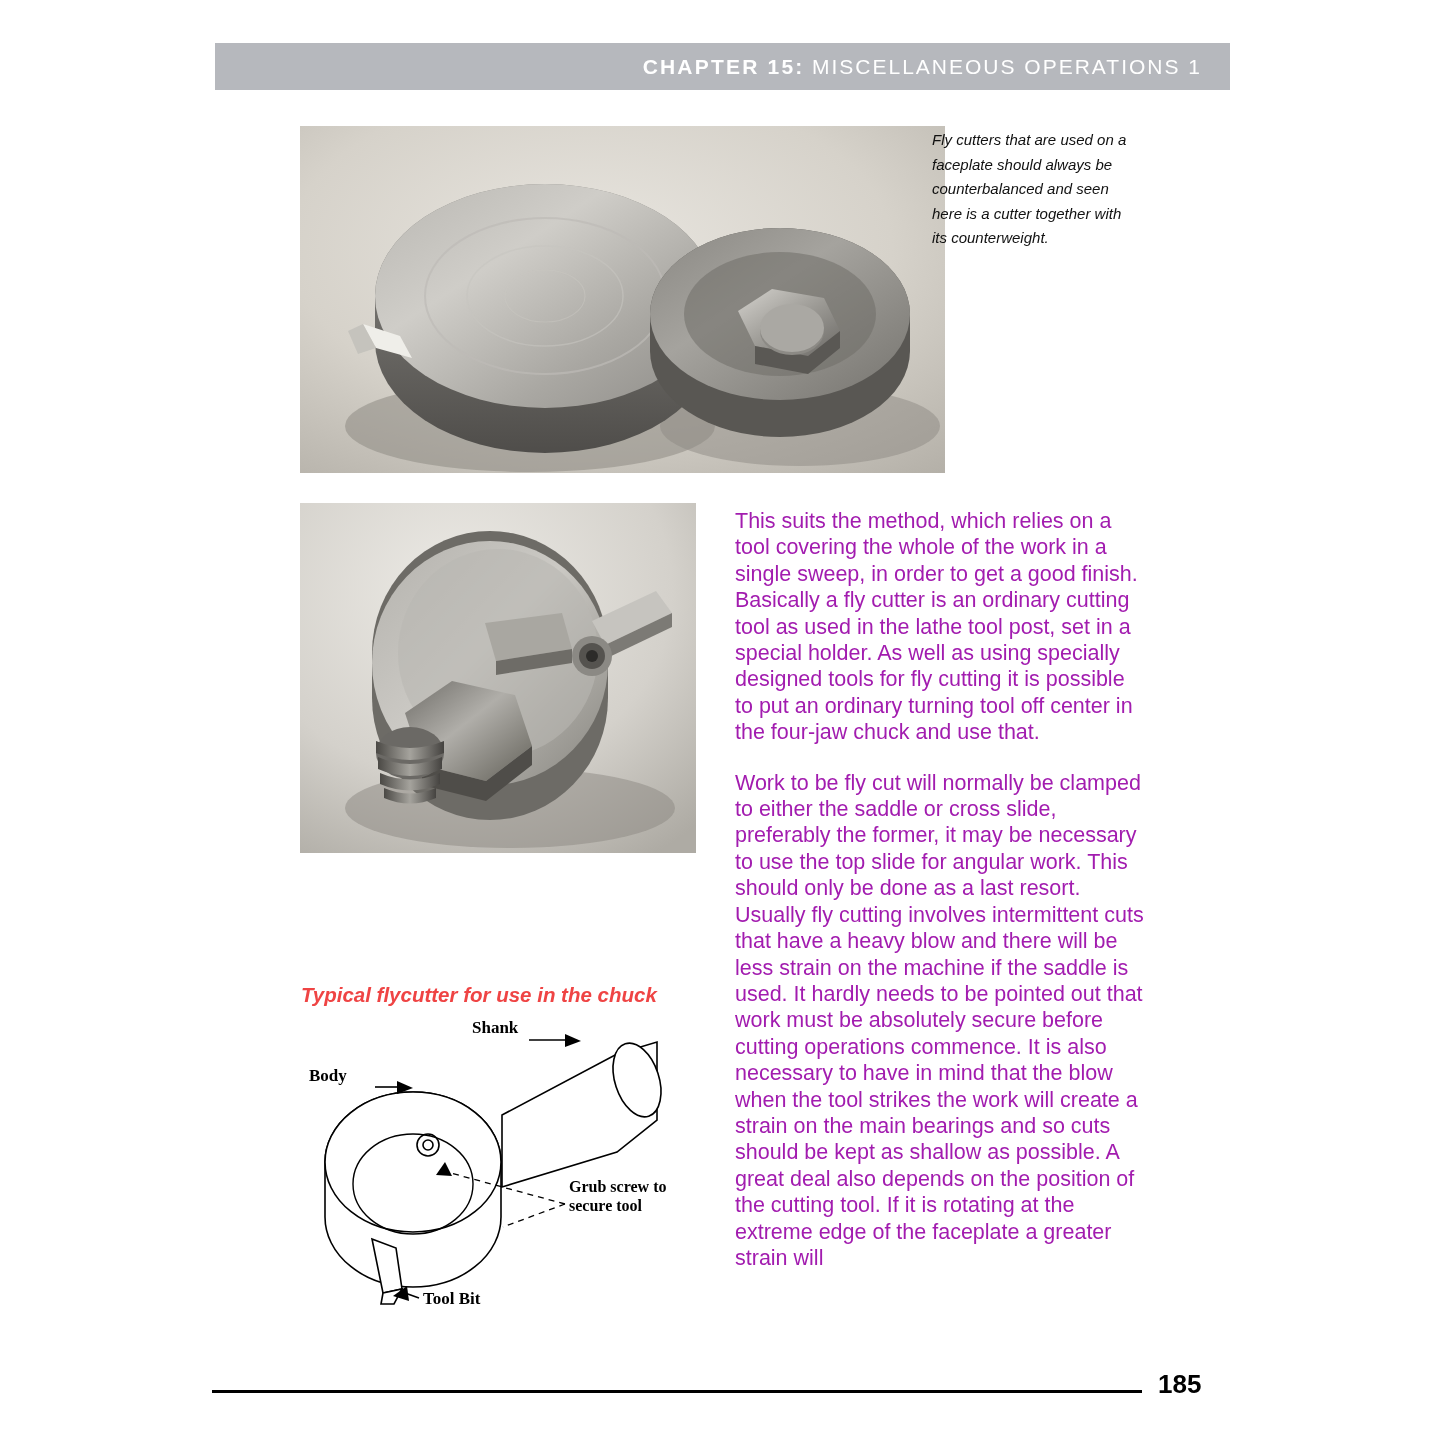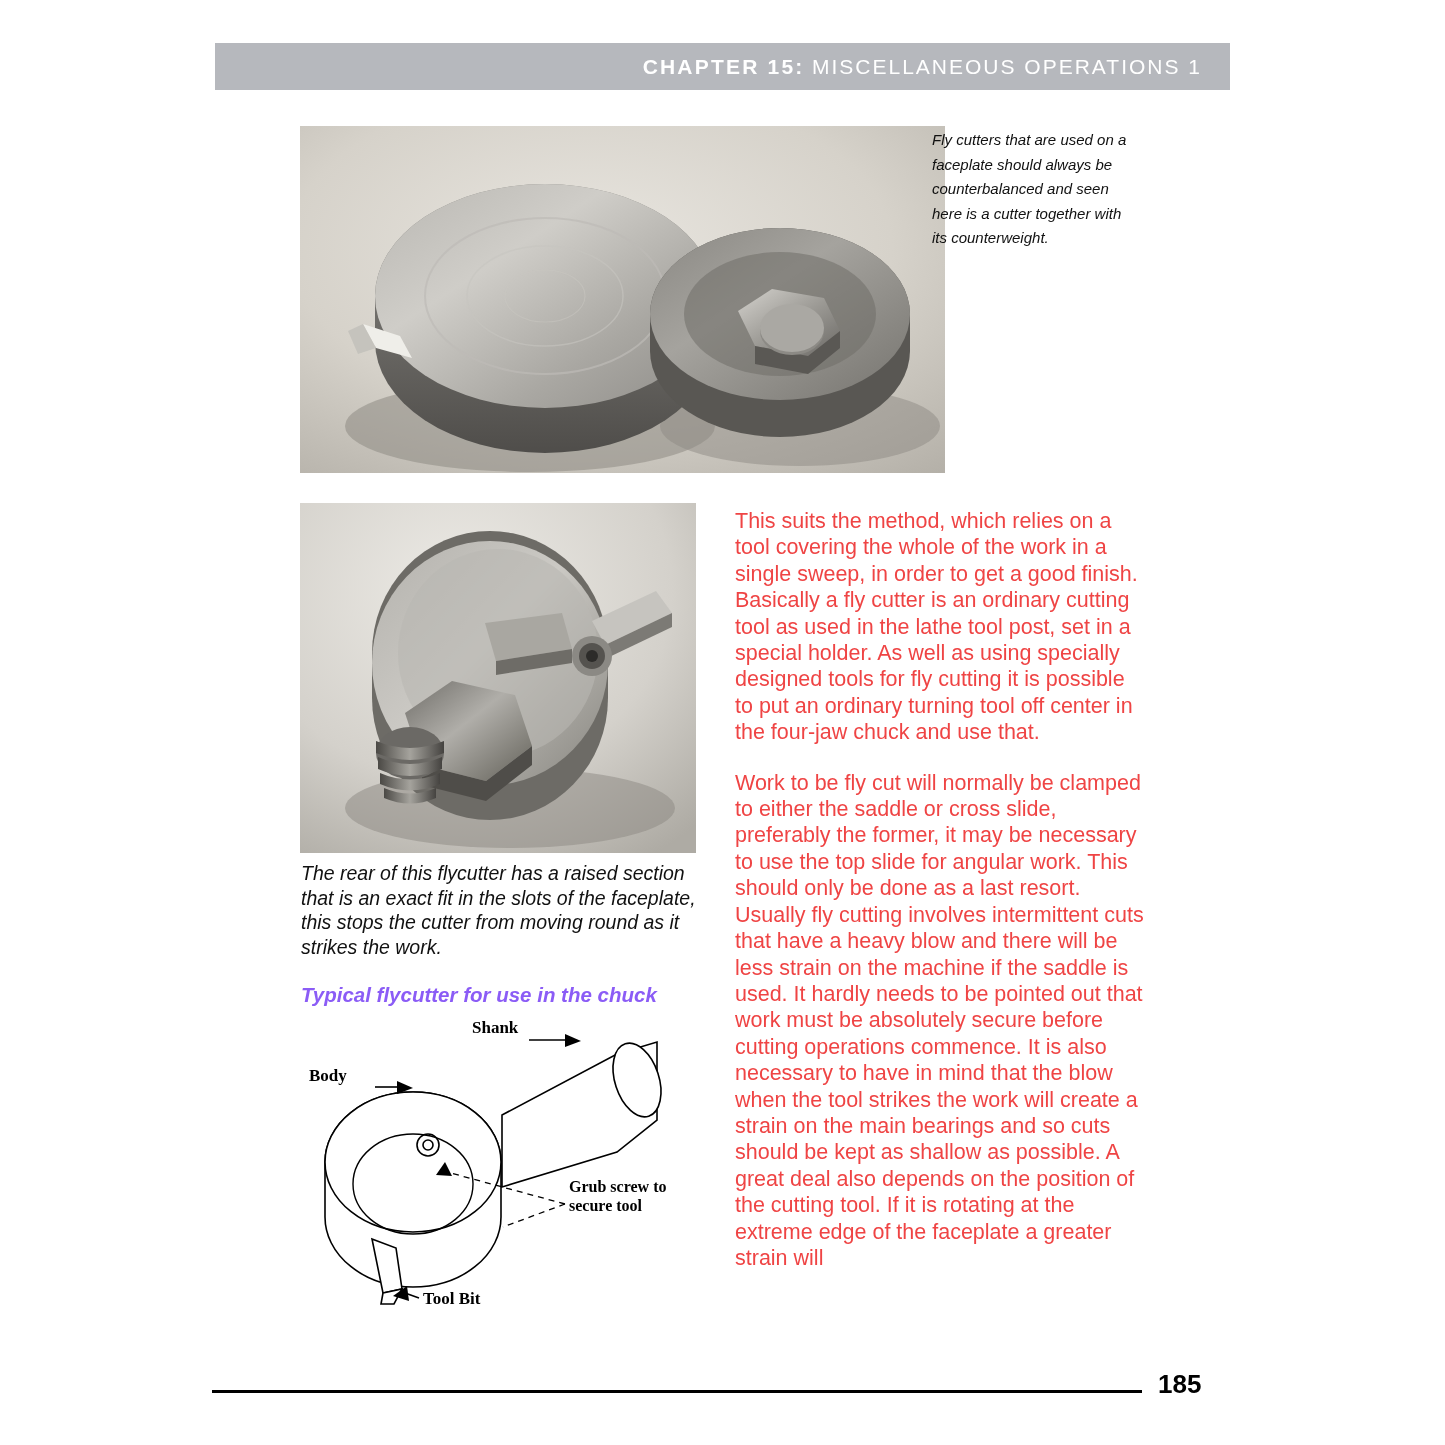--- a/index.html
+++ b/index.html
@@ -99,21 +99,21 @@
 
   
   .diagram-heading {
     position: absolute;
     left: 301px;
     top: 983px;
     width: 420px;
     font-style: italic;
     font-weight: bold;
     font-size: 20.5px;
-    color: #8b5cf6;
+    color: #ef4444;
   }
   .diagram-wrap {
     position: absolute;
     left: 297px;
     top: 1012px;
     width: 405px;
     height: 310px;
     text-align: right;
   }
 
@@ -121,21 +121,21 @@
   .body-col {
     position: absolute;
     left: 735px;
     top: 508px;
     width: 412px;
   }
   .body-col p {
     margin: 0 0 24px 0;
     font-size: 21.5px;
     line-height: 26.4px;
-    color: #ef4444;
+    color: #a21caf;
   }
   .body-col p:last-child { margin-bottom: 0; }
 
   
   .footer-rule {
     position: absolute;
     left: 212px;
     top: 1390px;
     width: 930px;
     height: 3px;
@@ -268,21 +268,20 @@
       <g>
         <ellipse cx="110" cy="250" rx="34" ry="26" fill="#6b6965"></ellipse>
         <path d="M76 238 q34 14 68 0 l0 12 q-34 14 -68 0 Z" fill="url(#threadG)"></path>
         <path d="M78 254 q32 14 64 0 l0 12 q-32 14 -64 0 Z" fill="url(#threadG)"></path>
         <path d="M80 270 q30 13 60 0 l0 11 q-30 13 -60 0 Z" fill="url(#threadG)"></path>
         <path d="M84 285 q26 11 52 0 l0 10 q-26 11 -52 0 Z" fill="url(#threadG)"></path>
       </g>
     </svg>
   </div>
 
-  <div class="caption-mid">The rear of this flycutter has a raised section that is an exact fit in the slots of the faceplate, this stops the cutter from moving round as it strikes the work.</div>
 
   <div class="diagram-heading">Typical flycutter for use in the chuck</div>
 
   <div class="diagram-wrap">
     <svg width="405" height="310" viewBox="0 0 405 310">
 
       <path d="M205 175 L205 103 L320 42 L360 30 L360 108 L320 140 Z" fill="#ffffff" stroke="#000" stroke-width="1.6"></path>
       <ellipse cx="340" cy="68" rx="22" ry="38" fill="#ffffff" stroke="#000" stroke-width="1.6" transform="rotate(-18 340 68)"></ellipse>
 
       <path d="M28 205 L28 150 A88 70 0 0 1 204 150 L204 205 A88 70 0 0 1 28 205 Z" fill="#ffffff" stroke="#000" stroke-width="1.6"></path>

